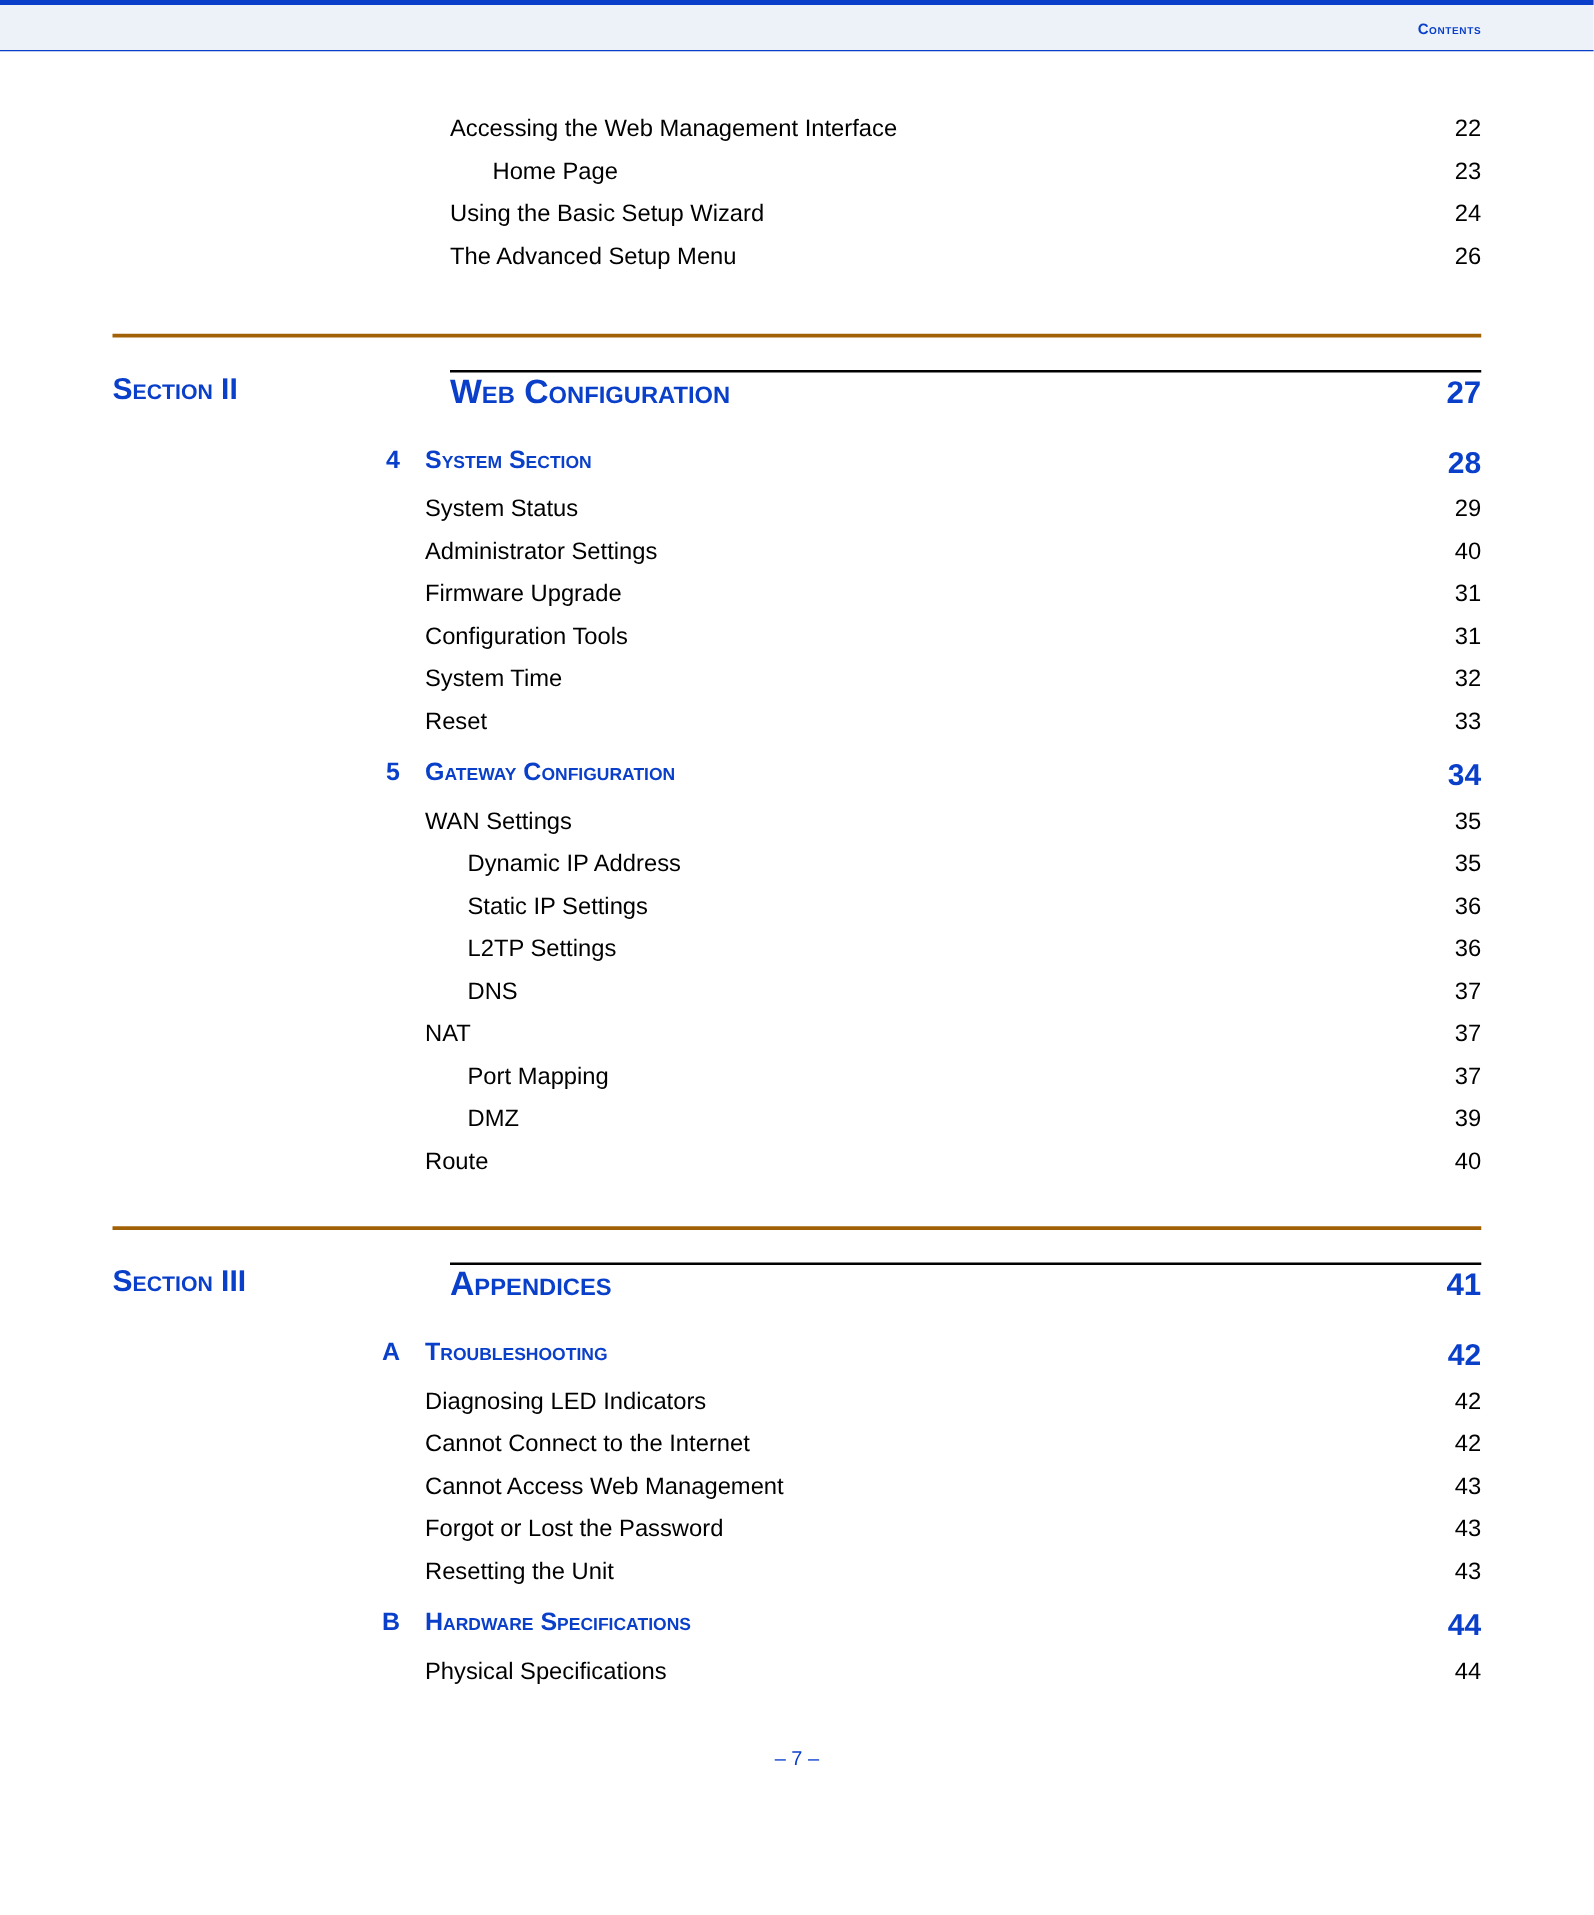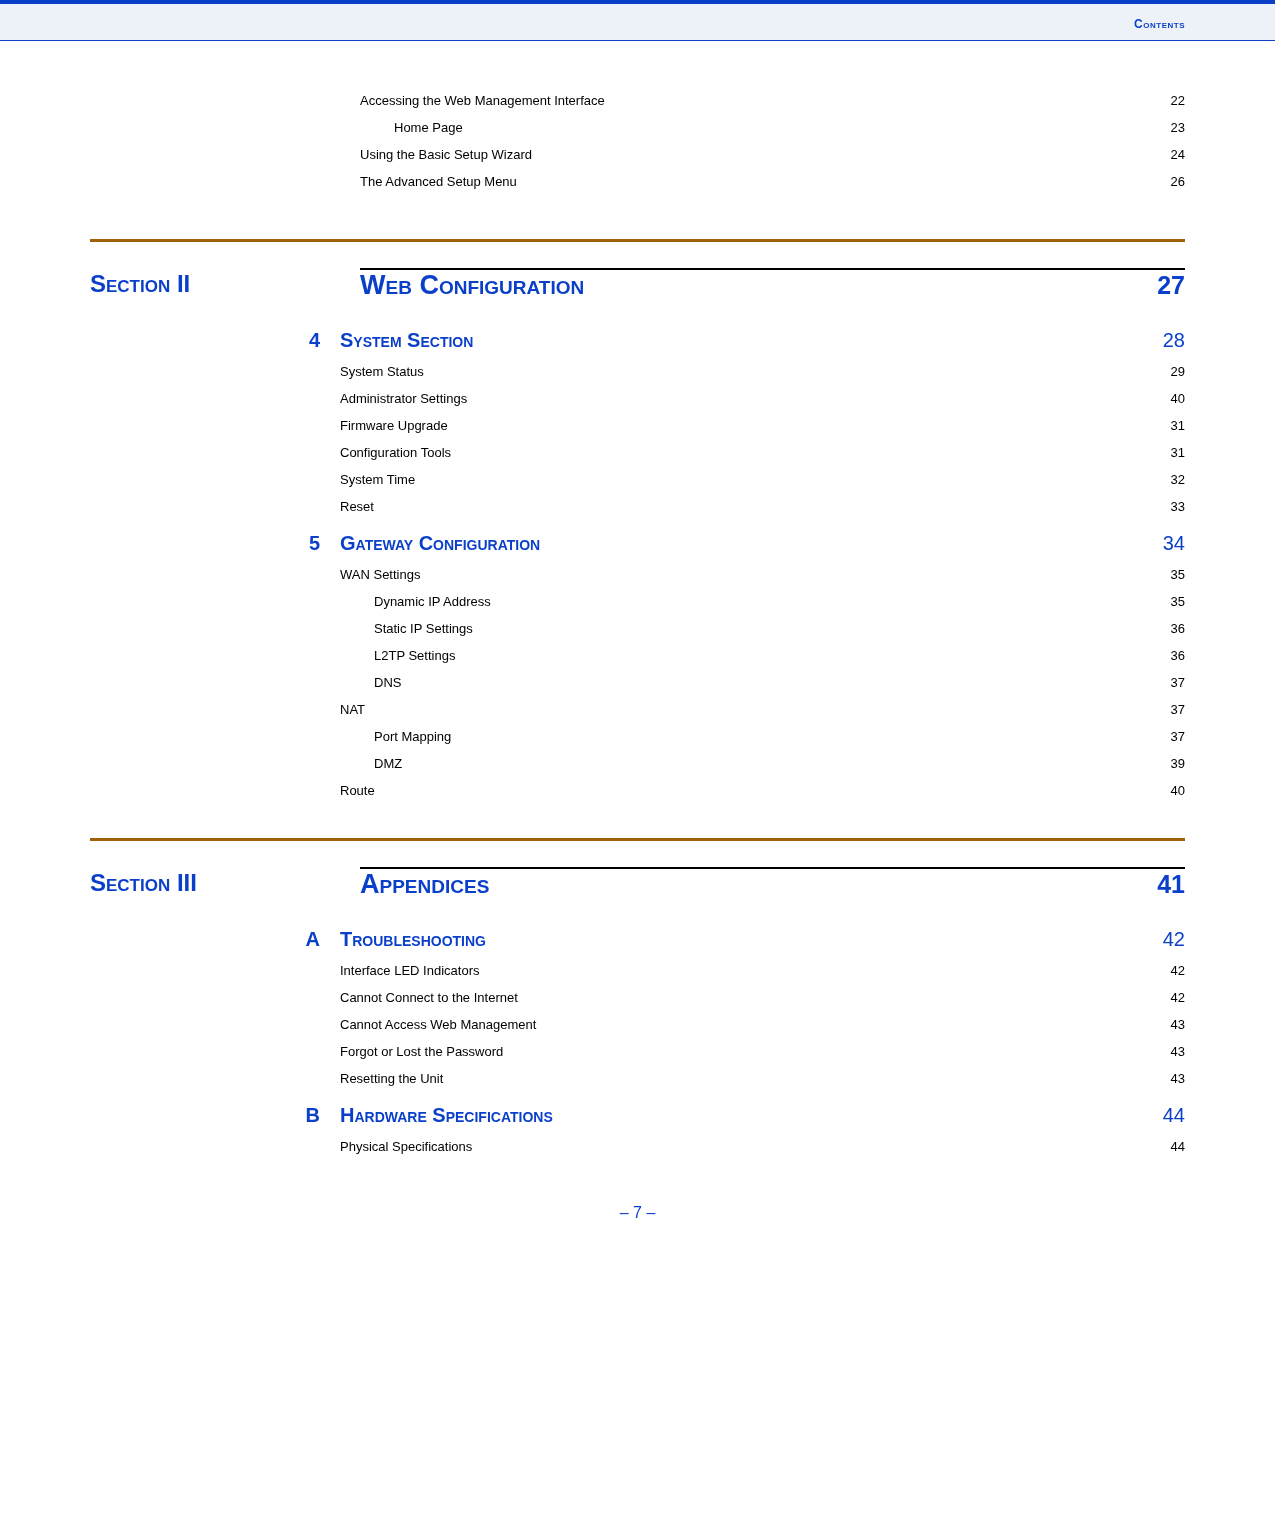--- a/index.html
+++ b/index.html
@@ -27,21 +27,21 @@
   .page {
     padding: 40px 90px 20px 90px;
   }
   .pre-items {
     margin-left: 270px;
     margin-bottom: 50px;
   }
   .toc-row, .toc-row-sub {
     display: flex;
     justify-content: space-between;
-    font-size: 13px;
+    font-size: 19px;
     margin: 12px 0;
   }
   .toc-row-sub {
     padding-left: 34px;
   }
   .section-block {
     border-top: 3px solid #a16207;
     padding-top: 26px;
     margin-top: 30px;
     margin-bottom: 40px;
@@ -100,22 +100,22 @@
     flex: 1;
     display: flex;
     justify-content: space-between;
     color: #0a3fca;
     font-weight: bold;
     font-size: 20px;
     font-variant: small-caps;
   }
   .chapter-page {
     color: #0a3fca;
-    font-weight: normal;
-    font-size: 20px;
+    font-weight: bold;
+    font-size: 24px;
   }
   .chapter-items {
     margin-left: 250px;
   }
   .footer {
     text-align: center;
     color: #0a3fca;
     font-size: 16px;
     margin-top: 50px;
   }
@@ -248,21 +248,21 @@
         </div>
         <div class="chapter-row">
           <div class="chapter-num">A</div>
           <div class="chapter-title">
             <span>Troubleshooting</span>
             <span class="chapter-page">42</span>
           </div>
         </div>
         <div class="chapter-items">
           <div class="toc-row">
-            <span>Interface LED Indicators</span>
+            <span>Diagnosing LED Indicators</span>
             <span>42</span>
           </div>
           <div class="toc-row">
             <span>Cannot Connect to the Internet</span>
             <span>42</span>
           </div>
           <div class="toc-row">
             <span>Cannot Access Web Management</span>
             <span>43</span>
           </div>

